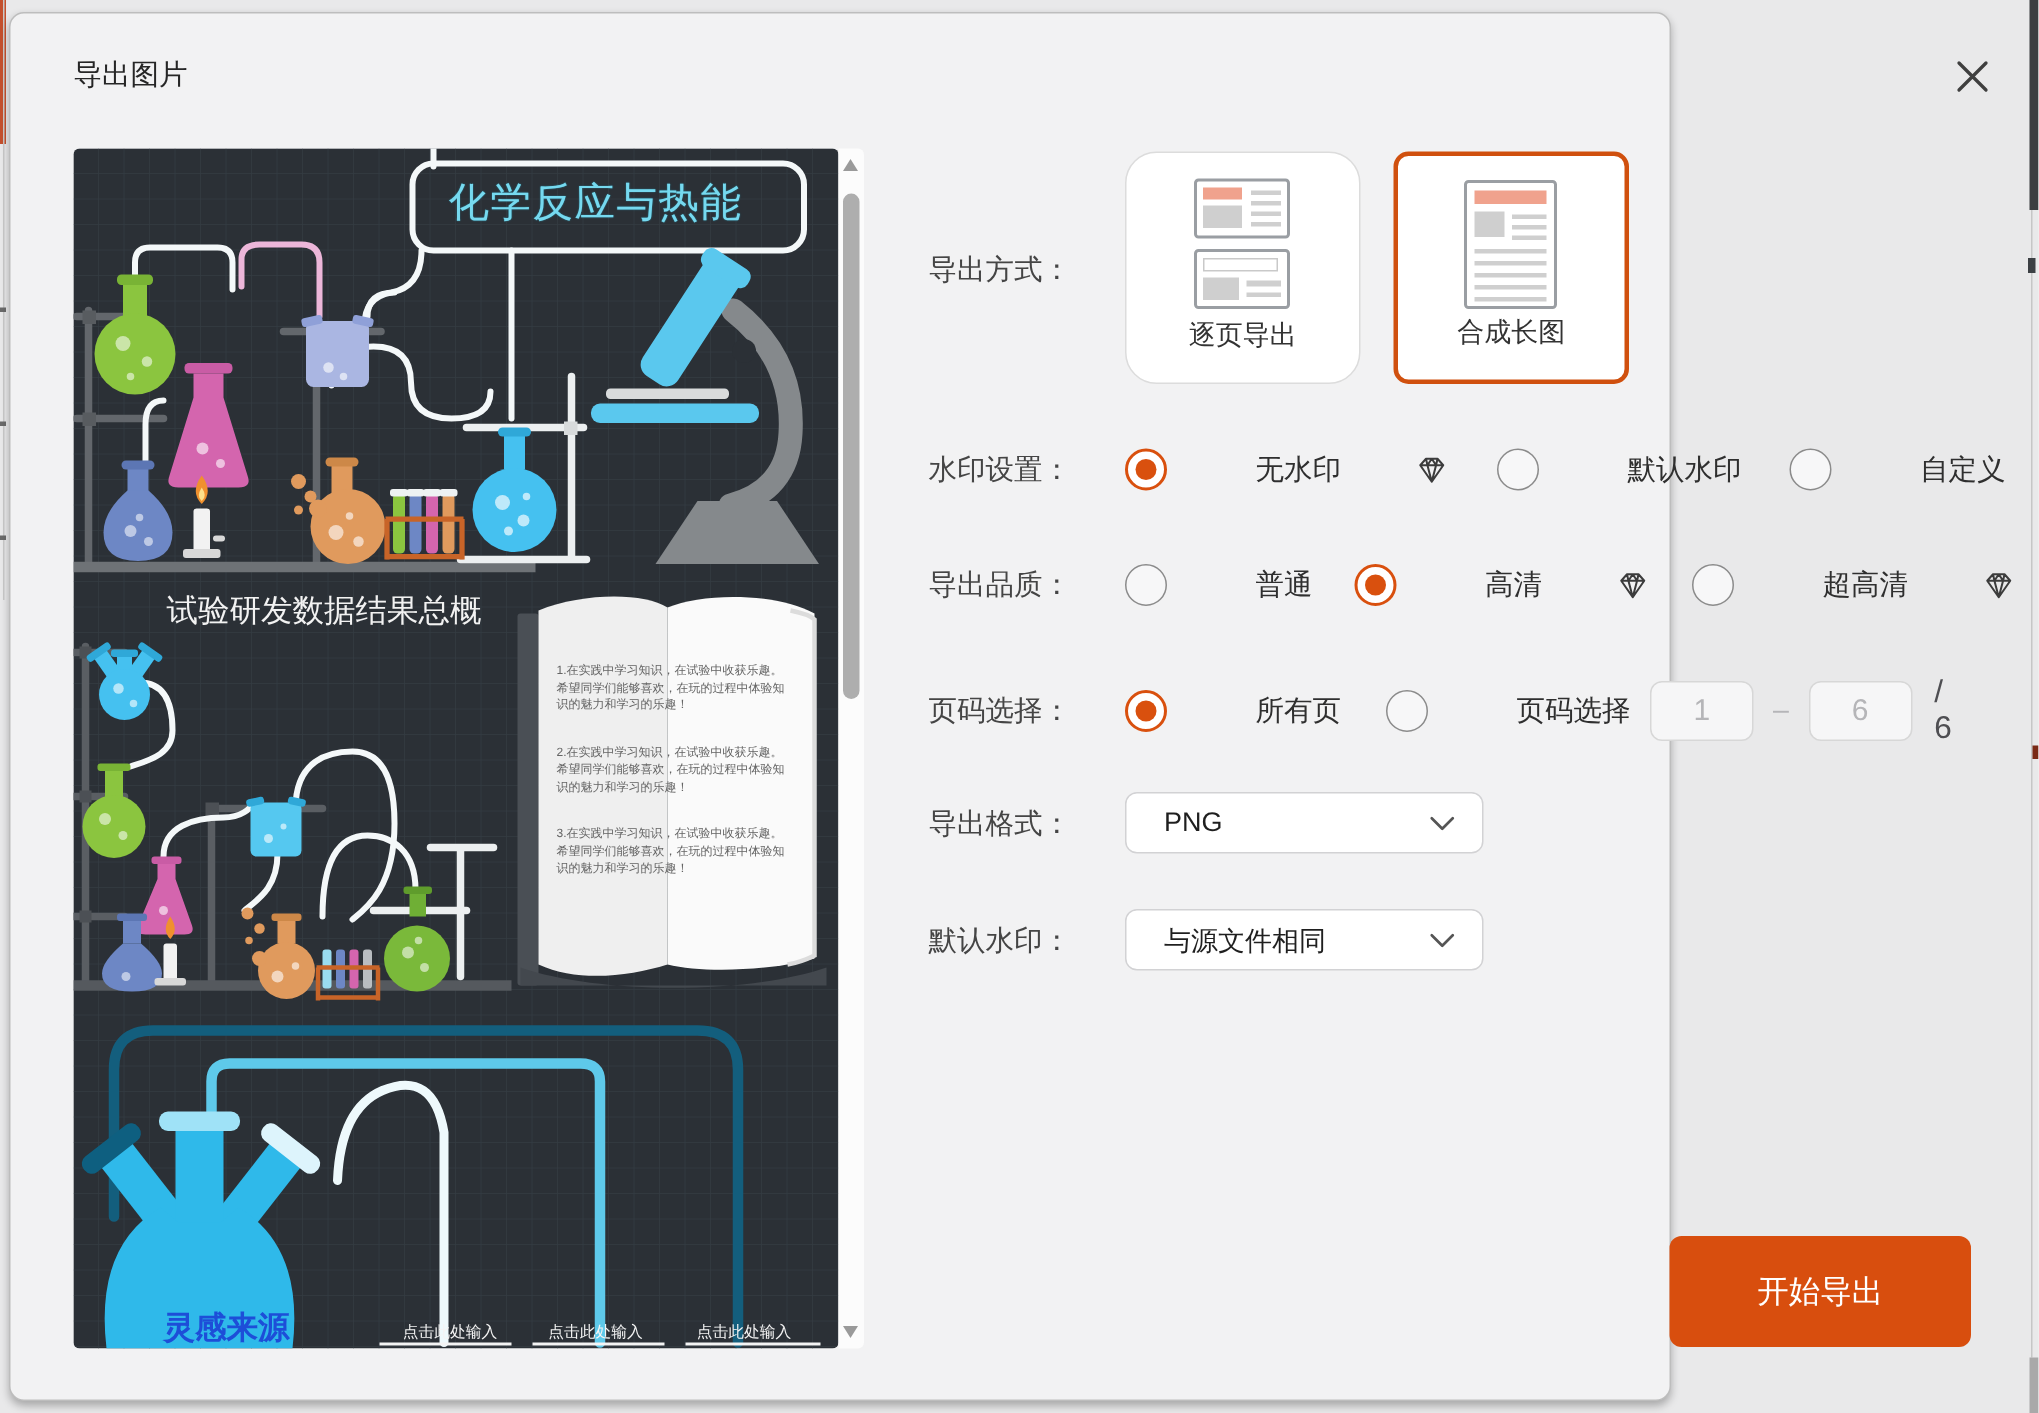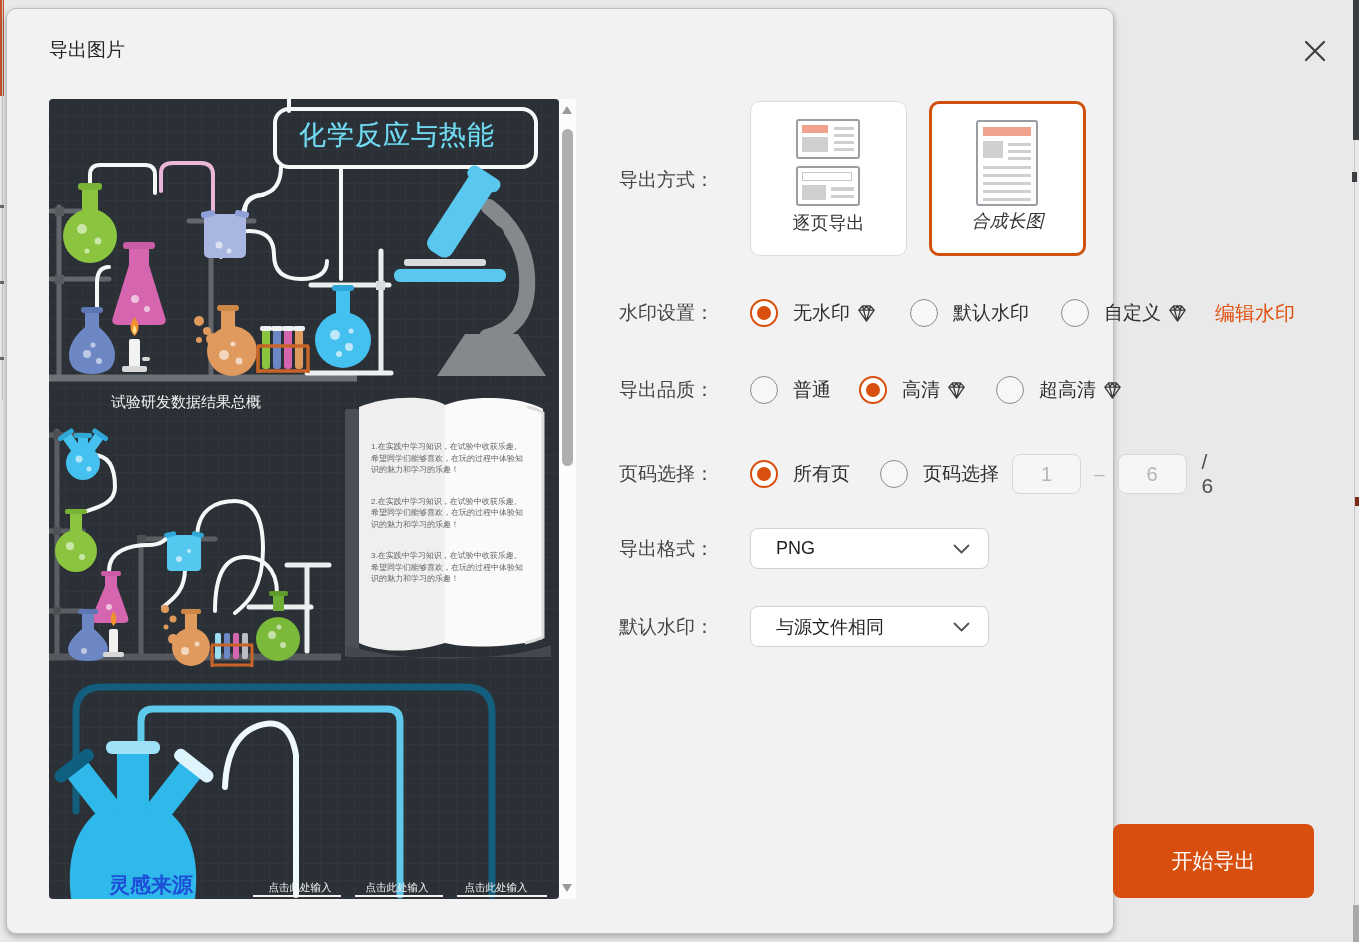--- a/index.html
+++ b/index.html
@@ -24,21 +24,21 @@
   .dlg-title { position:absolute; left:42px; top:28px; font-size:19px; color:#262626; }
   .close-btn { position:absolute; left:1290px; top:24px; width:36px; height:36px;
     display:flex; align-items:center; justify-content:center; cursor:pointer; }
 
   
   .preview { position:absolute; left:42px; top:90px; width:527px; height:800px; }
   .preview svg.art { position:absolute; left:0; top:0; }
   .pv-text { position:absolute; color:#fff; }
   .pv-slide-title { left:250px; top:18px; width:240px; font-size:27px; letter-spacing:1px;
     color:#76d9ef; text-shadow:0 0 1px #2b8fa8; white-space:nowrap; }
-  .pv-heading { left:62px; top:294px; font-size:15px; color:#f2f2f2; white-space:nowrap; }
+  .pv-heading { left:62px; top:294px; font-size:21px; color:#f2f2f2; white-space:nowrap; }
   .pv-book { left:322px; top:342px; width:158px; font-size:8px; line-height:11.5px; color:#646464; }
   .pv-book p { margin-bottom:20px; }
   .pv-flask-label { left:60px; top:772px; font-size:21px; font-weight:bold; color:#1d4ed8; }
   .pv-ph { top:782px; width:92px; font-size:10.5px; text-align:center; color:#f4f4f4; white-space:nowrap; }
 
   
   .pv-scroll { position:absolute; left:510px; top:0; width:17px; height:800px; background:#fcfcfc; border-radius:0 4px 4px 0; }
   .tri-up { position:absolute; left:3px; top:7px; width:0; height:0;
     border-left:5.5px solid transparent; border-right:5.5px solid transparent; border-bottom:8px solid #9a9a9a; }
   .tri-down { position:absolute; left:3px; bottom:7px; width:0; height:0;
@@ -53,21 +53,21 @@
   .card { position:absolute; top:92px; width:157px; height:155px; background:#fff;
     border:1px solid #dcdcdc; border-radius:10px; cursor:pointer; }
   .card.sel { border:3px solid #d0500e; }
   .card-label { position:absolute; left:0; right:0; bottom:20px; text-align:center; font-size:18px; color:#333; }
   .thumb { position:absolute; background:#fff; border:2px solid #9a9ea3; border-radius:3px; }
   .t-el { position:absolute; background:#cfcfcf; }
   .t-salmon { background:#f0a28d; }
   .t-outline { background:#fff; border:1.5px solid #c9c9c9; }
 
   
-  .opt { display:flex; align-items:center; margin-right:32px; cursor:pointer; }
+  .opt { display:flex; align-items:center; margin-right:32px; cursor:pointer;gap:44px; }
   .radio { width:28px; height:28px; border-radius:50%; border:1.5px solid #8b8b8b; background:#f7f7f8; flex:none; position:relative; }
   .radio.sel { border:2px solid #d9500e; background:#fff; }
   .radio.sel::after { content:""; position:absolute; left:50%; top:50%; width:14px; height:14px;
     margin:-7px 0 0 -7px; border-radius:50%; background:#d9500e; }
   .opt-label { font-size:19px; color:#2f2f2f; margin-left:15px; white-space:nowrap; }
   .diamond { margin-left:5px; flex:none; display:flex; }
   .link { font-size:20px; color:#e0500f; cursor:pointer; margin-left:-6px; white-space:nowrap; }
 
   
   .pg-input { width:69px; height:40px; border:1px solid #d7d7d7; border-radius:8px; background:#f6f6f7;
@@ -369,39 +369,39 @@
 
     <div class="pv-scroll">
       <div class="tri-up"></div>
       <div class="pv-thumb"></div>
       <div class="tri-down"></div>
     </div>
   </div>
 
   <div class="row-label" style="position:absolute; left:612px; top:158px;">导出方式：</div>
 
-  <div class="card" style="left:743px;">
+  <div class="card" style="left:743px;border-radius:21px;">
     <div class="thumb" style="left:45px; top:17px; width:64px; height:40px;">
       <div class="t-el t-salmon" style="left:4px; top:4px; width:26px; height:8px;"></div>
       <div class="t-el" style="left:4px; top:16px; width:26px; height:15px;"></div>
       <div class="t-el" style="left:36px; top:6px; width:20px; height:3px;"></div>
       <div class="t-el" style="left:36px; top:13px; width:20px; height:3px;"></div>
       <div class="t-el" style="left:36px; top:20px; width:20px; height:3px;"></div>
       <div class="t-el" style="left:36px; top:27px; width:20px; height:3px;"></div>
     </div>
     <div class="thumb" style="left:45px; top:64px; width:64px; height:40px;">
       <div class="t-el t-outline" style="left:4px; top:4px; width:50px; height:9px;"></div>
       <div class="t-el" style="left:4px; top:17px; width:24px; height:15px;"></div>
       <div class="t-el" style="left:33px; top:19px; width:23px; height:4px;"></div>
       <div class="t-el" style="left:33px; top:27px; width:23px; height:3px;"></div>
     </div>
     <div class="card-label">逐页导出</div>
   </div>
 
-  <div class="card sel" style="left:922px;font-style:italic;">
+  <div class="card sel" style="left:922px;">
     <div class="thumb" style="left:44px; top:16px; width:62px; height:86px;">
       <div class="t-el t-salmon" style="left:5px; top:5px; width:48px; height:9px;"></div>
       <div class="t-el" style="left:5px; top:19px; width:20px; height:17px;"></div>
       <div class="t-el" style="left:30px; top:21px; width:23px; height:3px;"></div>
       <div class="t-el" style="left:30px; top:28px; width:23px; height:3px;"></div>
       <div class="t-el" style="left:30px; top:35px; width:23px; height:3px;"></div>
       <div class="t-el" style="left:5px; top:44px; width:48px; height:3px;"></div>
       <div class="t-el" style="left:5px; top:52px; width:48px; height:3px;"></div>
       <div class="t-el" style="left:5px; top:60px; width:48px; height:3px;"></div>
       <div class="t-el" style="left:5px; top:68px; width:48px; height:3px;"></div>

